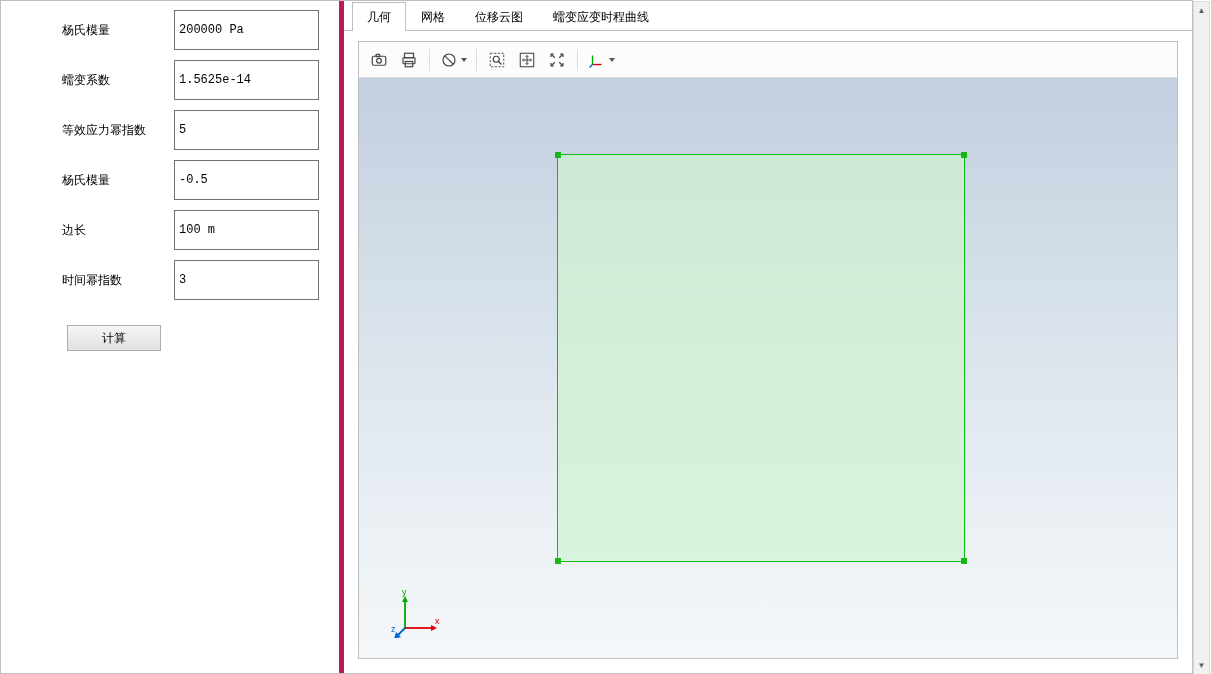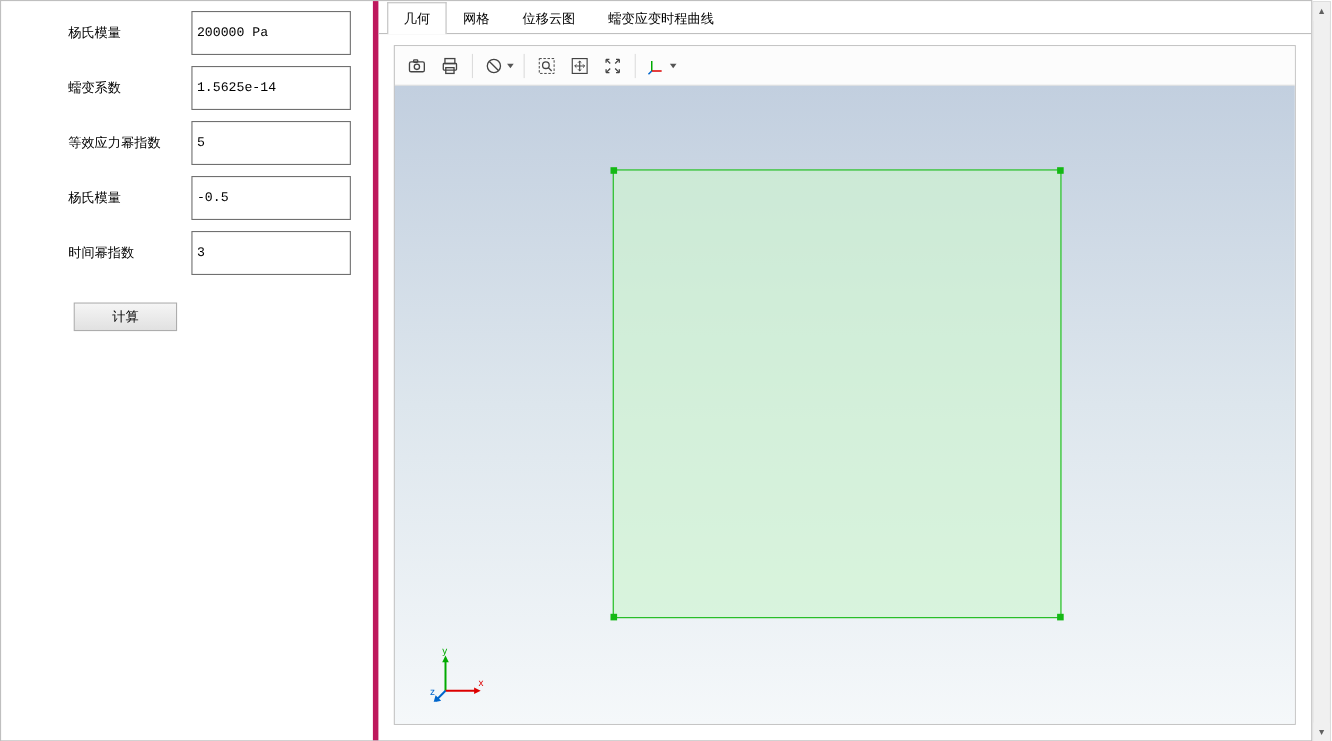--- a/index.html
+++ b/index.html
@@ -193,20 +193,24 @@
       <div class="form-label">蠕变系数</div>
       <input class="form-input" value="1.5625e-14" style="">
     </div>
     <div class="form-row">
       <div class="form-label">等效应力幂指数</div>
       <input class="form-input" value="5" style="">
     </div>
     <div class="form-row">
       <div class="form-label">杨氏模量</div>
       <input class="form-input" value="-0.5" style="">
+    </div>
+    <div class="form-row">
+      <div class="form-label">边长</div>
+      <input class="form-input" value="100 m" style="">
     </div>
     <div class="form-row">
       <div class="form-label">时间幂指数</div>
       <input class="form-input" value="3" style="">
     </div>
     <button class="calc-button">计算</button>
   </div>
 
   <div class="right-panel">
     <div class="tabs">

